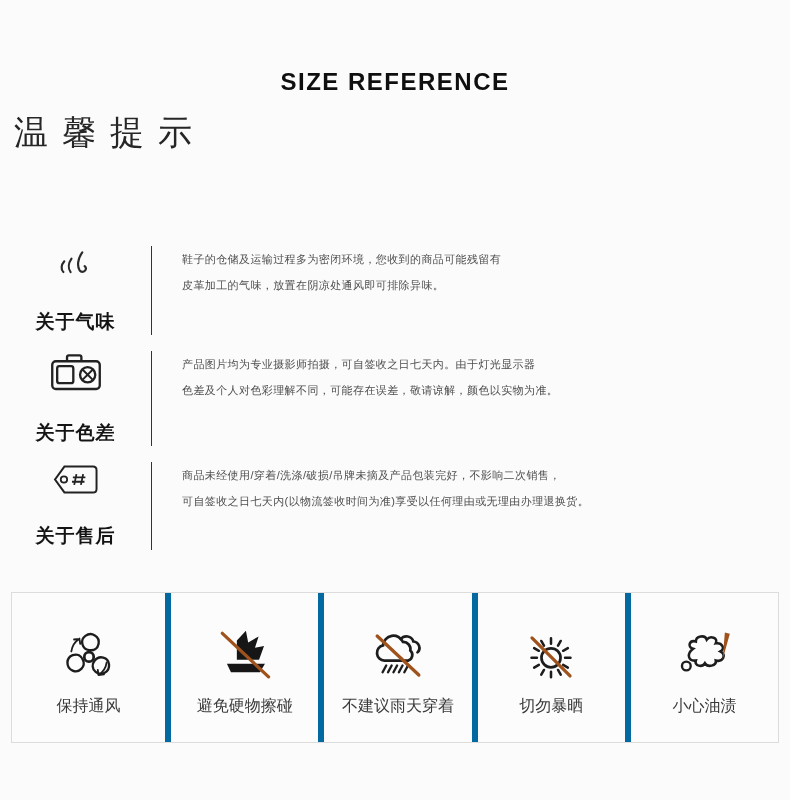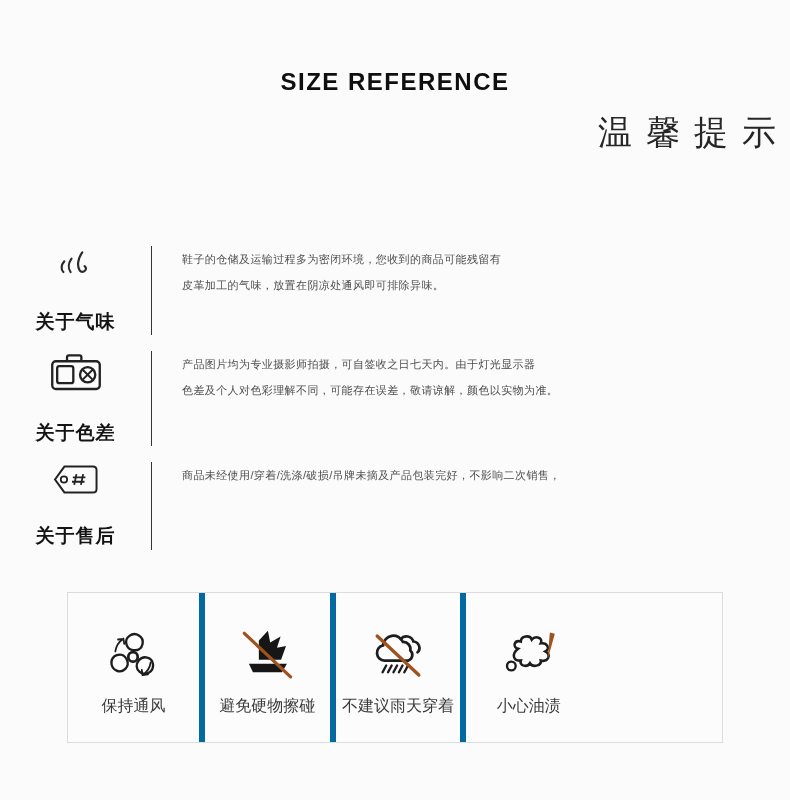--- a/index.html
+++ b/index.html
@@ -16,21 +16,21 @@
   .title-en{
     margin-top:68px;
     text-align:center;
     font-size:24px;
     font-weight:bold;
     letter-spacing:1.5px;
     color:#0f0f0f;
   }
   .title-zh{
     margin-top:14px;
-    text-align:right;
+    text-align:left;
     font-size:34px;
     font-weight:400;
     letter-spacing:14px;
     text-indent:14px;
     color:#262626;
   }
 
   
   .tips{ margin-top:90px; }
   .tip-row{ display:flex; align-items:stretch; margin-bottom:16px; }
@@ -59,21 +59,21 @@
     display:flex; flex-direction:column; 
     font-size:11px;
     line-height:26px;
     letter-spacing:0.4px;
     color:#4e4e4e;
   }
   .tip-text .line{ white-space:nowrap; }
 
   
   .care-box{
-    width:656px;
+    width:768px;
     height:151px;
     margin:42px auto 0 auto;
     border:1px solid #dcdcdc;
     display:grid;
     grid-template-columns:repeat(5,1fr);
     background:#fcfcfc;
   }
   .care-cell{
     display:flex; flex-direction:column;
     align-items:center; justify-content:center;
@@ -144,20 +144,21 @@
             <path d="M15 3.5 L47 3.5 Q51 3.5 51 7.5 L51 28.5 Q51 32.5 47 32.5 L15 32.5 L4.5 18 Z"></path>
             <circle cx="14.5" cy="18" r="3.6" stroke-width="2"></circle>
             <path d="M28.5 12 L26 24 M36 12 L33.5 24 M24.5 15.5 L38.5 15.5 M23.5 20.5 L37.5 20.5" stroke-width="2"></path>
           </svg>
         </span>
         <div class="tip-label">关于售后</div>
       </div>
       <div class="tip-divider"></div>
       <div class="tip-text">
         <div class="line">商品未经使用/穿着/洗涤/破损/吊牌未摘及产品包装完好，不影响二次销售，</div>
+        <div class="line">可自签收之日七天内(以物流签收时间为准)享受以任何理由或无理由办理退换货。</div>
       </div>
     </div>
 
   </div>
 
   <div class="care-box">
 
     <div class="care-cell">
       <span class="care-icon">
         <svg width="58" height="58" viewBox="0 0 64 64" fill="none" stroke="#1d1d1d">
@@ -190,20 +191,30 @@
         <svg width="58" height="58" viewBox="0 0 64 64" fill="none" stroke="#1d1d1d" stroke-linecap="round">
           <path d="M35 13.5 A 8 8 0 0 1 49 16 A 7 7 0 0 1 53.5 28" stroke-width="3"></path>
           <path d="M17 37 A 8.5 8.5 0 0 1 15.5 20.2 A 11.5 11.5 0 0 1 37.5 16.5 A 8 8 0 0 1 45.6 26 A 6.5 6.5 0 0 1 43.5 37 Z" stroke-width="3"></path>
           <path d="M19 42.5 L15 50 M25 42.5 L21 50 M31 42.5 L27 50 M37 42.5 L33 50 M43 42.5 L39 50" stroke-width="2.6"></path>
           <line x1="9" y1="10" x2="55" y2="53" stroke="#a0521d" stroke-width="3.6"></line>
         </svg>
       </span>
       <div class="care-label">不建议雨天穿着</div>
     </div>
 
+    <div class="care-cell">
+      <span class="care-icon">
+        <svg width="58" height="58" viewBox="0 0 64 64" fill="none" stroke="#1d1d1d" stroke-linecap="round">
+          <circle cx="32" cy="34" r="10.5" stroke-width="3"></circle>
+          <path d="M47.5 34 L53.5 34 M45.4 26.25 L50.6 23.25 M39.75 20.6 L42.75 15.4 M32 18.5 L32 12.5 M24.25 20.6 L21.25 15.4 M18.6 26.25 L13.4 23.25 M16.5 34 L10.5 34 M18.6 41.75 L13.4 44.75 M24.25 47.4 L21.25 52.6 M32 49.5 L32 55.5 M39.75 47.4 L42.75 52.6 M45.4 41.75 L50.6 44.75" stroke-width="2.8"></path>
+          <line x1="11" y1="12" x2="53" y2="54" stroke="#a0521d" stroke-width="3.6"></line>
+        </svg>
+      </span>
+      <div class="care-label">切勿暴晒</div>
+    </div>
 
     <div class="care-cell">
       <span class="care-icon">
         <svg width="58" height="58" viewBox="0 0 64 64" fill="none" stroke="#1d1d1d">
           <path d="M20 24 C 13 22 16 14 23 16 C 23 10 33 8 35 14 C 39 9 48 12 45 18 C 52 17 56 24 50 27 C 57 31 53 39 45 37 C 46 43 36 45 33 40 C 30 45 21 43 23 37 C 15 38 12 30 20 24 Z" stroke-width="2.8"></path>
           <circle cx="12.5" cy="43" r="4.8" stroke-width="2.6"></circle>
           <polygon points="55,6 60.5,7.5 52.5,36" fill="#a0521d" stroke="none"></polygon>
         </svg>
       </span>
       <div class="care-label">小心油渍</div>

